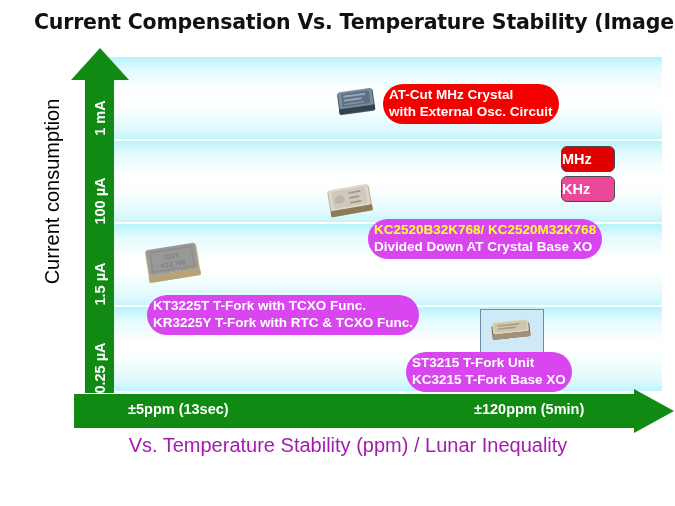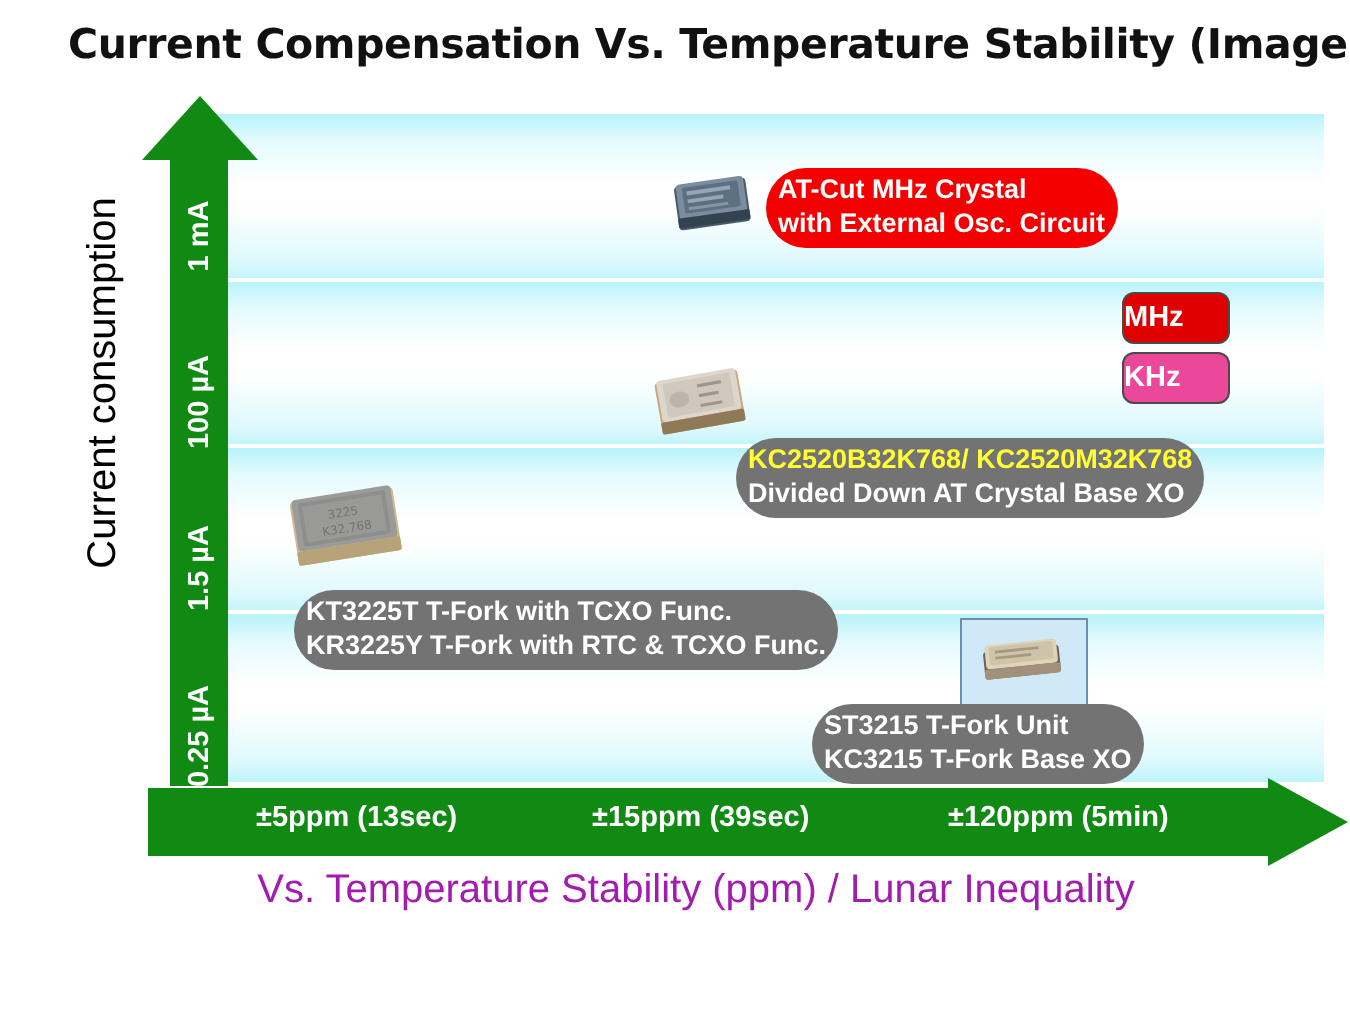--- a/index.html
+++ b/index.html
@@ -173,21 +173,21 @@
     padding: 3px 6px 4px 6px;
     white-space: nowrap;
     font-family: "Liberation Sans", sans-serif;
     border-radius: 20px;
   }
   .callout-red {
     background: #f40000;
     color: #ffffff;
   }
   .callout-blue {
-    background: #737373;
+    background: #d946ef;
     color: #ffffff;
   }
   .line-yellow { color: #ffff33; }
 
   
   .legend-chip {
     position: absolute;
     width: 52px;
     height: 24px;
     border-radius: 6px;
@@ -234,21 +234,20 @@
     <div class="y-tick-label" style="top:228px">1.5 µA</div>
     <div class="y-tick-label" style="top:312px">0.25 µA</div>
   </div>
 
   <div id="y-axis-title">Current  consumption</div>
 
   <div id="x-axis">
     <div id="x-axis-shaft"></div>
     <div id="x-axis-head"></div>
     <div class="x-tick-label" style="left:54px">±5ppm (13sec)</div>
-    <div class="x-tick-label" style="left:222px">±15ppm (39sec)</div>
     <div class="x-tick-label" style="left:400px">±120ppm (5min)</div>
   </div>
 
   <div id="x-axis-title">Vs. Temperature  Stability (ppm) / Lunar Inequality</div>
 
   <div class="legend-chip" id="legend-mhz" style="left:561px; top:146px">MHz</div>
   <div class="legend-chip" id="legend-khz" style="left:561px; top:176px">KHz</div>
 
   <div class="component" style="left:334px; top:85px; width:44px; height:33px;">
     <svg width="44" height="33" viewBox="0 0 44 33">

